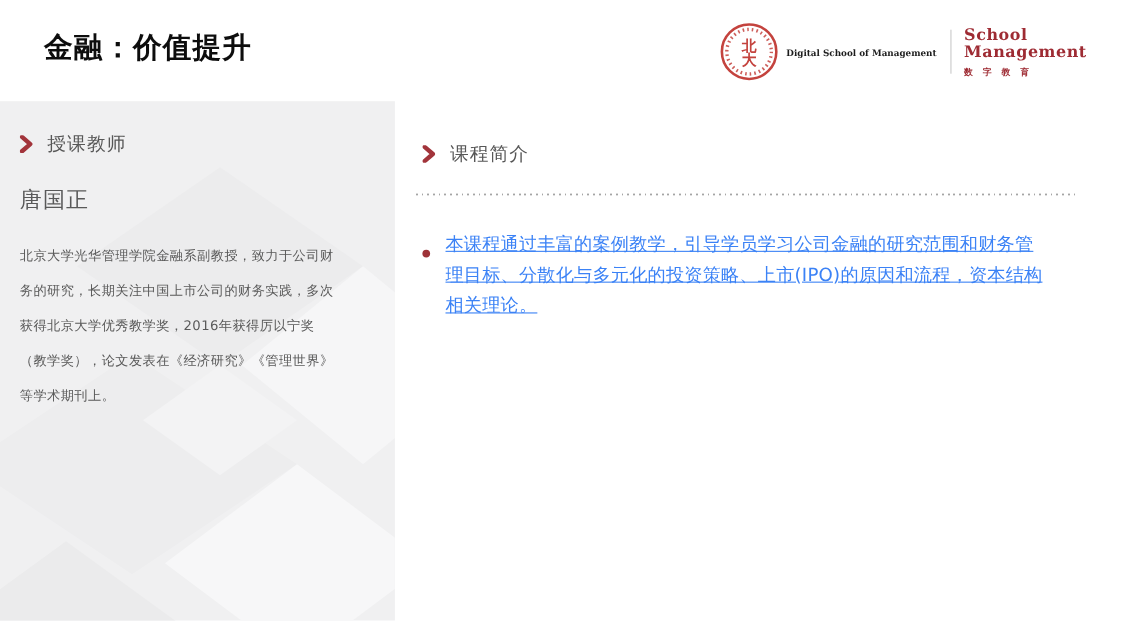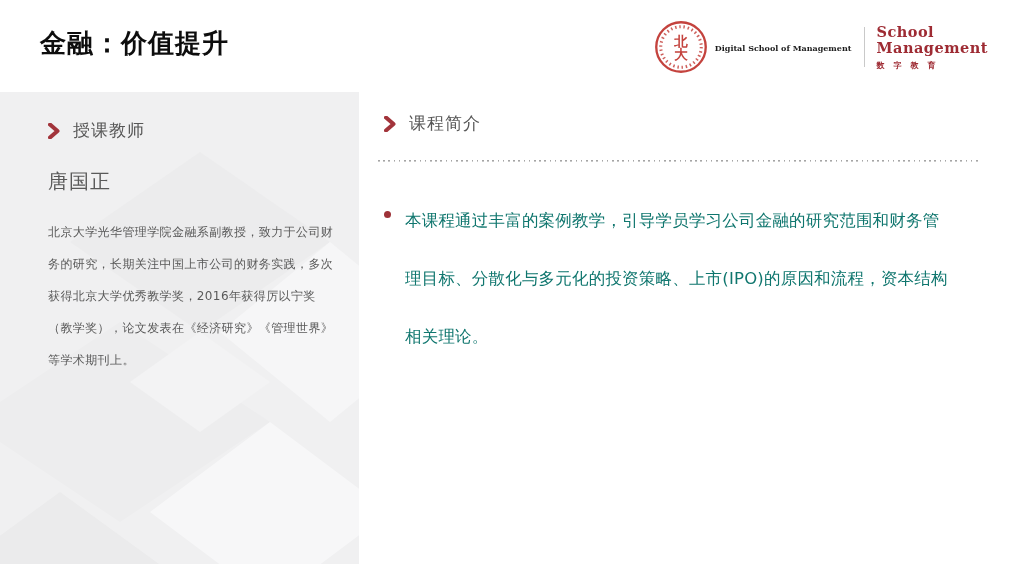--- a/index.html
+++ b/index.html
@@ -78,21 +78,21 @@
     left: 0; top: 92px;
     width: 359px; height: 484px;
     background: #f0f0f1;
   }
   .left-panel-pattern {
     position: absolute; inset: 0;
     width: 100%; height: 100%;
   }
   .left-panel-content {
     position: relative;
-    padding: 27px 33px 0 48px;
+    padding: 27px 33px 0 18px;
   }
 
   .section-header {
     display: flex;
     align-items: center;
     gap: 13px;
   }
   .chevron-icon { width: 12px; height: 16px; flex: 0 0 auto; }
   .section-title {
     font-size: 17px;
@@ -111,21 +111,21 @@
     width: 288px;
     font-size: 12px;
     line-height: 32px;
     color: #595959;
     letter-spacing: 0.4px;
   }
 
   
   .right-panel {
     position: absolute;
-    left: 384px; top: 112px;
+    left: 384px; top: 128px;
     width: 600px;
   }
   .dotted-divider {
     margin-top: 25px;
     margin-left: -6px;
     width: 600px; height: 2px;
     background-image: repeating-linear-gradient(90deg,
       #a5a5a5 0px, #a5a5a5 1.6px, transparent 1.6px, transparent 5.2px);
     background-size: 100% 1.6px;
     background-repeat: no-repeat;
@@ -140,23 +140,24 @@
   .bullet-dot {
     width: 7px; height: 7px;
     border-radius: 50%;
     background: #9e3238;
     margin-top: 19px;
     flex: 0 0 auto;
   }
   .bullet-text {
     width: 548px;
     font-size: 16.5px;
-    line-height: 58px;
-    color: #0f766e;
+    line-height: 28px;
+    color: #3b82f6;
     letter-spacing: 0.2px;
+    text-decoration: underline;
   }
 </style>
 </head>
 <body>
 
 <div class="slide">
 
   <h1 class="slide-title">金融：价值提升</h1>
 
   <div class="logo">

